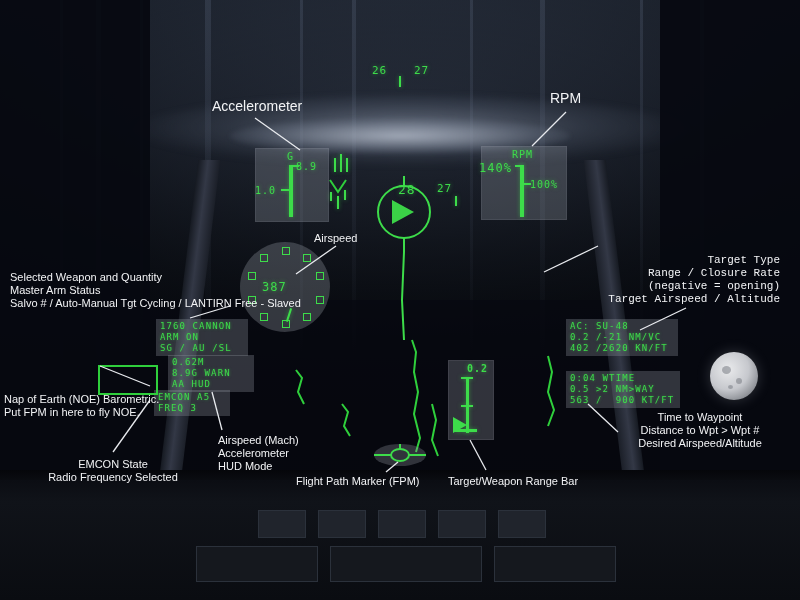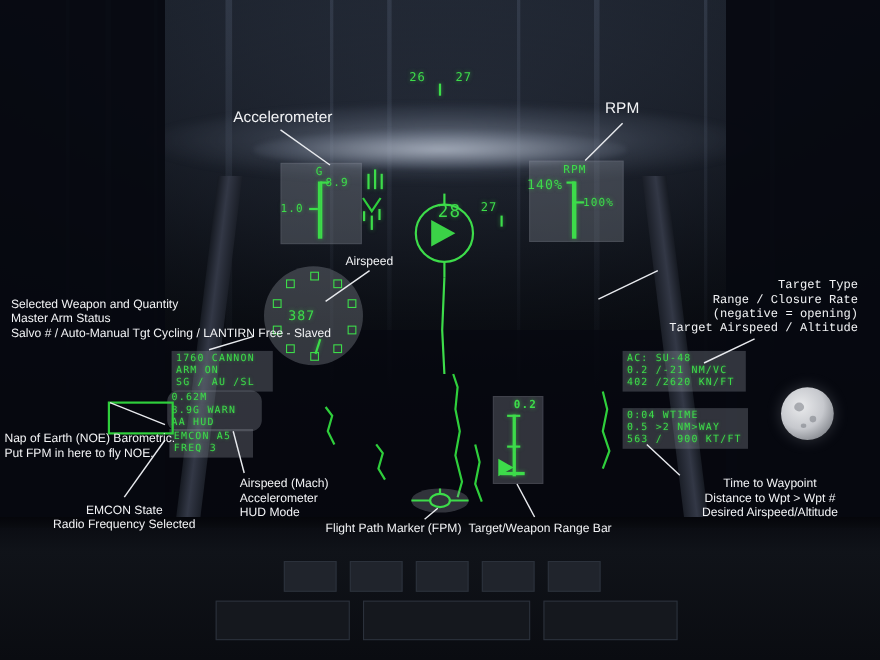--- a/index.html
+++ b/index.html
@@ -114,21 +114,21 @@
   <div class="panelbox dk" style="left:196px;bottom:18px;width:120px;height:34px;"></div>
   <div class="panelbox dk" style="left:330px;bottom:18px;width:150px;height:34px;"></div>
   <div class="panelbox dk" style="left:494px;bottom:18px;width:120px;height:34px;"></div>
 
   <div class="hud">
 
     <span class="g" style="left:372px;top:64px;font-size:11px;">26</span>
     <span class="g" style="left:414px;top:64px;font-size:11px;">27</span>
     <span class="gl" style="left:399px;top:76px;width:2px;height:11px;"></span>
 
-    <span class="g" style="left:378px;top:182px;font-size:16px;margin-left:20px;">28</span>
+    <span class="g" style="left:378px;top:182px;font-size:13px;margin-left:20px;">28</span>
     <span class="g" style="left:437px;top:182px;font-size:11px;">27</span>
     <span class="gl" style="left:455px;top:196px;width:2px;height:10px;"></span>
     <span class="gl" style="left:330px;top:192px;width:2px;height:9px;"></span>
     <span class="gl" style="left:337px;top:196px;width:2px;height:13px;"></span>
     <span class="gl" style="left:344px;top:190px;width:2px;height:10px;"></span>
 
     <svg class="leaders">
       <circle cx="404" cy="212" r="26" fill="none" stroke="#3ddc4a" stroke-width="2"></circle>
       <polygon points="392,200 392,224 414,212" fill="#3ddc4a" opacity=".95"></polygon>
       <path d="M404 186 L404 176" stroke="#3ddc4a" stroke-width="2" fill="none"></path>
@@ -195,21 +195,21 @@
       <svg width="44" height="78" style="position:absolute;left:0;top:0;">
         <polygon points="4,56 4,72 18,64" fill="#3ddc4a"></polygon>
       </svg>
     </div>
 
     <div class="block" style="left:156px;top:319px;width:84px;">
       <div>1760 CANNON</div>
       <div>ARM ON</div>
       <div>SG / AU /SL</div>
     </div>
-    <div class="block" style="left:152px;top:355px;width:78px;border-radius:10px;">
+    <div class="block" style="left:168px;top:355px;width:78px;">
       <div>0.62M</div>
       <div>8.9G WARN</div>
       <div>AA HUD</div>
     </div>
     <div class="block" style="left:154px;top:390px;width:68px;">
       <div>EMCON A5</div>
       <div>FREQ 3</div>
     </div>
 
     <div class="block" style="left:566px;top:319px;width:104px;">
@@ -251,22 +251,22 @@
 Master Arm Status
 Salvo # / Auto-Manual Tgt Cycling / LANTIRN Free - Slaved</div>
   <div class="ann" style="left:4px;top:393px;">Nap of Earth (NOE) Barometric.
 Put FPM in here to fly NOE.</div>
   <div class="ann c" style="left:28px;top:458px;width:170px;">EMCON State
 Radio Frequency Selected</div>
   <div class="ann" style="left:218px;top:434px;">Airspeed (Mach)
 Accelerometer
 HUD Mode</div>
   <div class="ann" style="left:296px;top:475px;">Flight Path Marker (FPM)</div>
-  <div class="ann" style="left:426px;top:475px;">Target/Weapon Range Bar</div>
+  <div class="ann" style="left:448px;top:475px;">Target/Weapon Range Bar</div>
   <div class="ann r" style="left:556px;top:254px;width:224px;font-family:Liberation Mono, monospace;">Target Type
 Range / Closure Rate
 (negative = opening)
 Target Airspeed / Altitude</div>
-  <div class="ann c" style="left:602px;top:434px;width:196px;text-align:center;">Time to Waypoint
+  <div class="ann c" style="left:602px;top:411px;width:196px;text-align:center;">Time to Waypoint
 Distance to Wpt &gt; Wpt #
 Desired Airspeed/Altitude</div>
 
 </div>
 
 </body></html>

